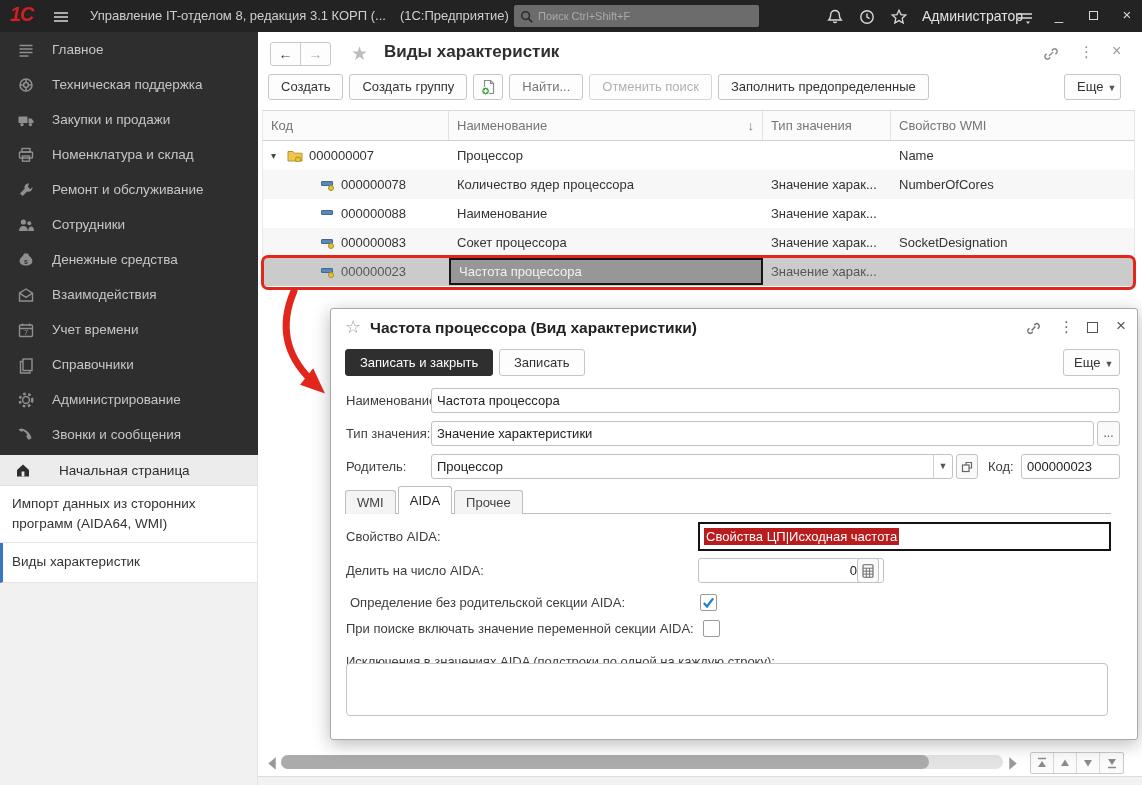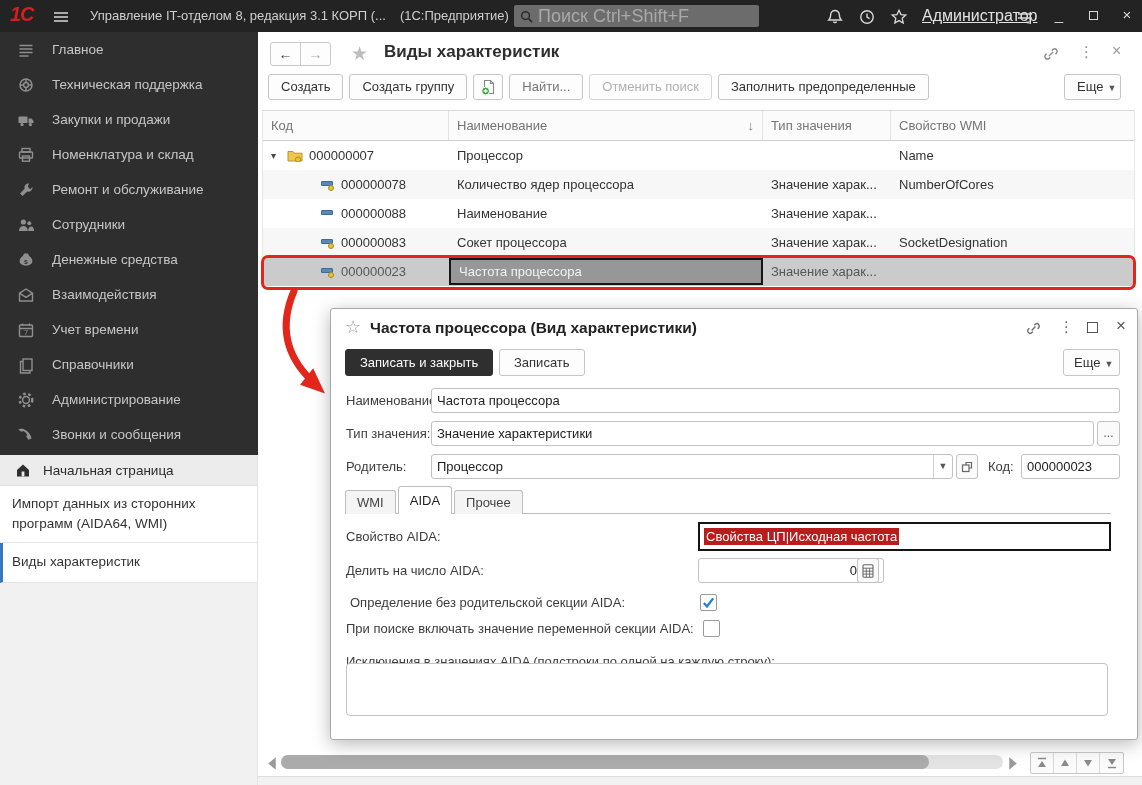--- a/index.html
+++ b/index.html
@@ -10,32 +10,32 @@
     background:#ffffff; font-size:13px; color:#333;
   }
 
   
   .topbar { position:absolute; left:0; top:0; width:1142px; height:32px; background:#232323; }
   .logo { position:absolute; left:10px; top:3px; font-size:20px; font-weight:bold; font-style:italic; color:#d21f1f; letter-spacing:-1px; }
   .tb-ico { position:absolute; top:8px; width:18px; height:18px; color:#d8d8d8; }
   .tb-title { position:absolute; left:90px; top:0; height:32px; line-height:32px; color:#cfcfcf; font-size:13px; white-space:nowrap; }
   .tb-title .plat { margin-left:14px; }
   .tb-search { position:absolute; left:514px; top:5px; width:245px; height:22px; background:#6c6c6c; border-radius:2px; display:flex; align-items:center; padding:0 6px; gap:5px; }
-  .tb-search .ph { color:#a9a9a9; font-size:18px; }
-  .tb-user { position:absolute; left:922px; top:0; height:32px; line-height:32px; color:#e2e2e2; font-size:16px;text-decoration:underline; }
+  .tb-search .ph { color:#a9a9a9; font-size:11px; }
+  .tb-user { position:absolute; left:922px; top:0; height:32px; line-height:32px; color:#e2e2e2; font-size:14px; }
   .winbtn { position:absolute; top:0; width:26px; height:32px; color:#d8d8d8; text-align:center; line-height:30px; font-size:15px; cursor:default; }
   .maxbox { display:inline-block; width:9px; height:9px; border:1.4px solid #d8d8d8; margin-top:11px; }
 
   
   .sidebar-dark { position:absolute; left:0; top:32px; width:258px; height:423px; background:#2e2e2e; }
   .side-item { height:35px; display:flex; align-items:center; padding-left:17px; gap:17px; cursor:default; }
   .side-item .lbl { color:#c6c6c6; font-size:13.5px; }
   .side-ico { width:18px; height:18px; flex:0 0 18px; color:#8f8f8f; }
   .sidebar-light { position:absolute; left:0; top:455px; width:258px; height:330px; background:#f1f1f1; border-right:1px solid #e3e3e3; }
-  .home-row { height:31px; background:#ececec; display:flex; align-items:center; padding-left:15px; gap:12px; color:#2b2b2b; font-size:13.5px; border-bottom:1px solid #e0e0e0; }
+  .home-row { height:31px; background:#ececec; display:flex; align-items:center; padding-left:15px; gap:28px; color:#2b2b2b; font-size:13.5px; border-bottom:1px solid #e0e0e0; }
   .home-row svg { width:16px; height:16px; color:#2f2f2f; }
   .side-link { background:#fff; border-bottom:1px solid #e4e4e4; padding:8px 14px 9px 12px; color:#333; font-size:13.5px; line-height:1.45; }
   .side-link.active { border-left:3px solid #3a76c4; padding-left:9px; padding-top:9px; padding-bottom:10px; }
 
   
   .main-hdr-btns { position:absolute; left:270px; top:42px; display:flex; }
   .nav-btn { width:31px; height:24px; background:#fdfdfd; border:1px solid #c9c9c9; text-align:center; line-height:22px; font-size:14px; }
   .nav-btn.back { border-radius:3px 0 0 3px; color:#3c3c3c; }
   .nav-btn.fwd  { border-radius:0 3px 3px 0; margin-left:-1px; color:#ababab; }
   .hdr-star { position:absolute; left:351px; top:42px; font-size:19px; color:#bdbdbd; }

